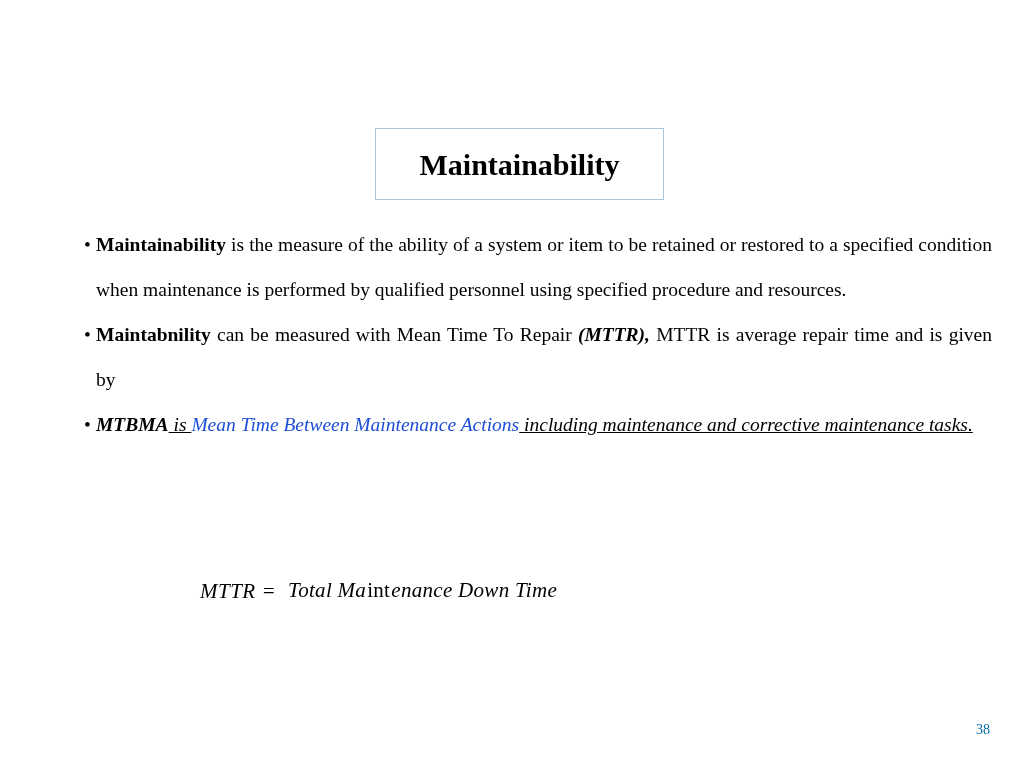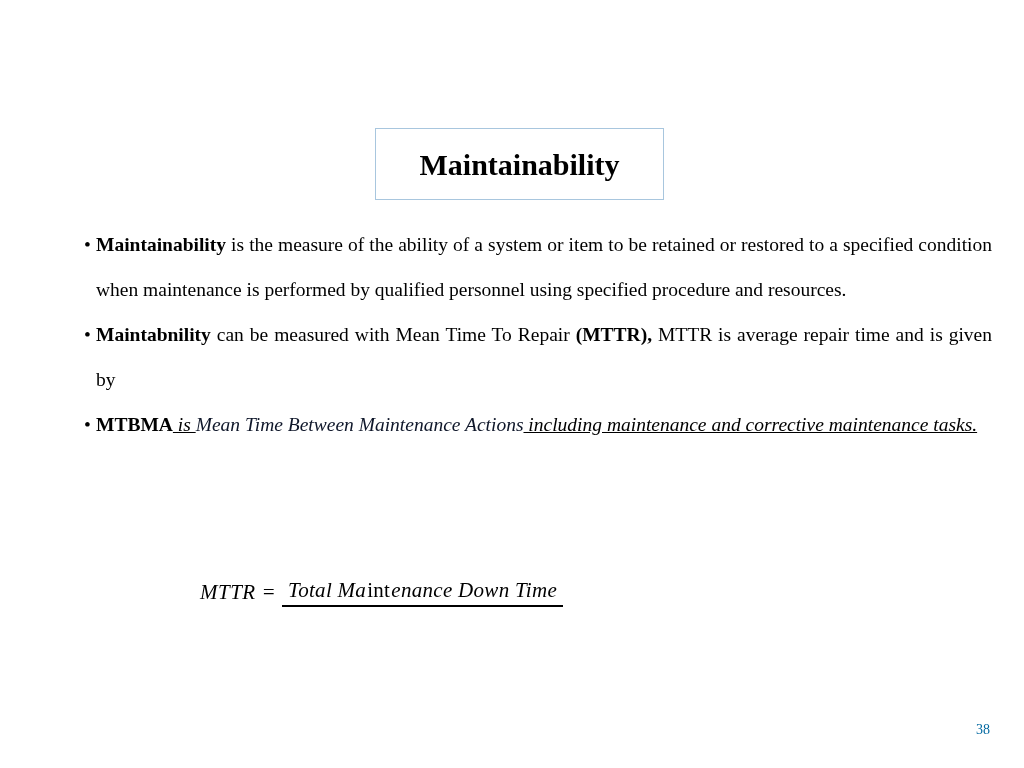--- a/index.html
+++ b/index.html
@@ -71,22 +71,22 @@
     line-height: 45px;
   }
   .bullet-2 { margin-top: 0px; }
   .bullet-3 { margin-top: 0px; }
 
   
   .bullet > .txt { display: inline; }
 
   b.bd { font-weight: bold; }
   i.it { font-style: italic; text-decoration: underline; }
-  .bi { font-weight: bold; }
-  .green { color: #0f172a; font-style: italic; }
+  .bi { font-weight: bold; font-style: italic; }
+  .green { color: #1d4ed8; font-style: italic; }
 
   
   .equation {
     position: absolute;
     left: 176px;
     top: 578px;
     display: flex;
     align-items: center;
     font-size: 21px;
     font-style: italic;
@@ -94,21 +94,20 @@
   }
   .eq-lhs {
     font-style: italic;
     font-size: 21px;
     white-space: nowrap;
     padding-right: 6px;
     letter-spacing: 0.5px;
   }
   .fraction {
     display: inline-flex;
-    flex-direction: column;
     align-items: center;
     text-align: right;
   }
   .numer {
     padding: 0 6px 2px 6px;
     white-space: nowrap;
     font-style: italic;
     font-size: 21px;
     letter-spacing: 0.3px;
   }

